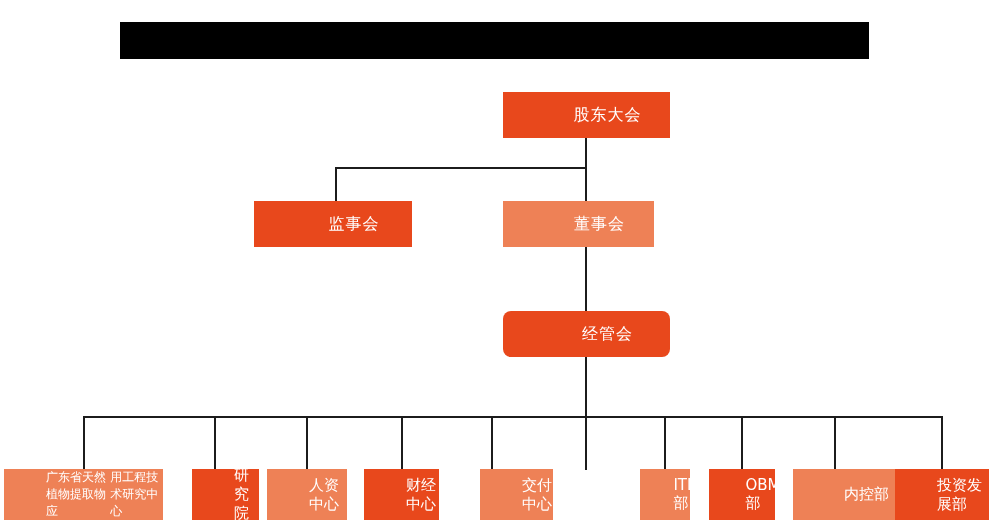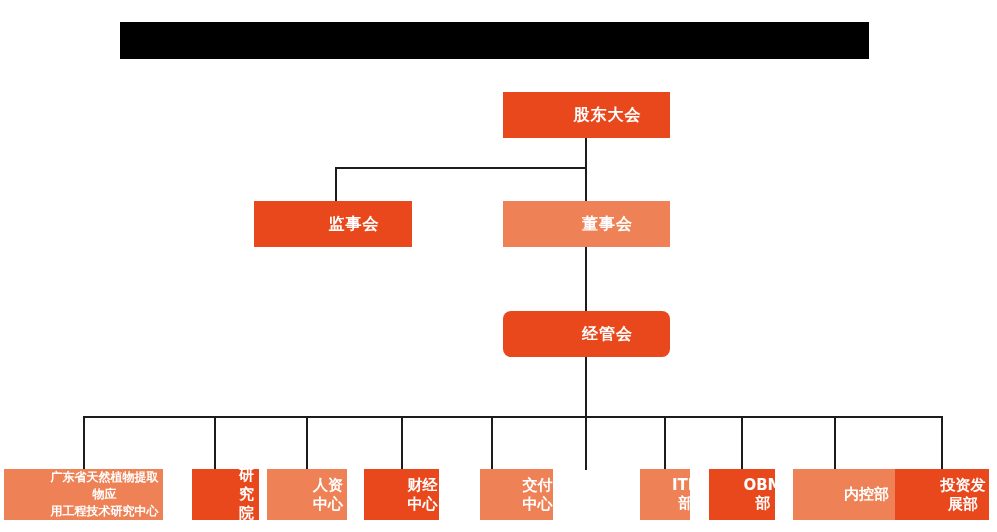--- a/index.html
+++ b/index.html
@@ -25,35 +25,34 @@
   }
   .line {
     position: absolute;
     background: var(--connector, #1c1c1c);
   }
   .node {
     position: absolute;
     display: flex;
     align-items: center;
     justify-content: center;
-    text-align: center;
     color: var(--node-text, #ffffff);
-    font-weight: bold;
+    font-weight: normal;
     font-size: 16px;
     letter-spacing: 1px;
     box-sizing: border-box;
     padding-left: 42px;
   }
   .node.primary   { background: var(--primary-orange, #e8481c); }
   .node.secondary { background: var(--secondary-salmon, #ee8156); }
   .node.leaf { font-size: 15px; letter-spacing: 0; }
   .node.small {
     font-size: 12px;
     line-height: 1.4;
-    flex-direction: column;
+    flex-direction: row;
     letter-spacing: 0;
   }
   .node.small span { display: block; }
 </style>
 </head>
 <body>
 
 <div class="canvas">
 
   <div class="redacted-bar"></div>
@@ -72,21 +71,21 @@
   <div class="line" style="left:401px; top:416px; width:2px; height:54px;"></div>
   <div class="line" style="left:491px; top:416px; width:2px; height:54px;"></div>
   <div class="line" style="left:664px; top:416px; width:2px; height:54px;"></div>
   <div class="line" style="left:741px; top:416px; width:2px; height:54px;"></div>
   <div class="line" style="left:834px; top:416px; width:2px; height:54px;"></div>
   <div class="line" style="left:941px; top:416px; width:2px; height:54px;"></div>
 
   <div class="node primary" style="left:503px; top:92px; width:167px; height:46px;">股东大会</div>
 
   <div class="node primary" style="left:254px; top:201px; width:158px; height:46px;">监事会</div>
-  <div class="node secondary" style="left:503px; top:201px; width:167px; height:46px;">董事会</div>
+  <div class="node secondary" style="left:503px; top:201px; width:151px; height:46px;">董事会</div>
 
   <div class="node primary" style="left:503px; top:311px; width:167px; height:46px;border-radius:8px;">经管会</div>
 
   <div class="node secondary leaf small" style="left:4px; top:469px; width:159px; height:51px;">
     <span>广东省天然植物提取物应</span>
     <span>用工程技术研究中心</span>
   </div>
   <div class="node primary leaf" style="left:192px; top:469px; width:67px; height:51px;">研究院</div>
   <div class="node secondary leaf" style="left:267px; top:469px; width:80px; height:51px;">人资中心</div>
   <div class="node primary leaf" style="left:364px; top:469px; width:75px; height:51px;">财经中心</div>

